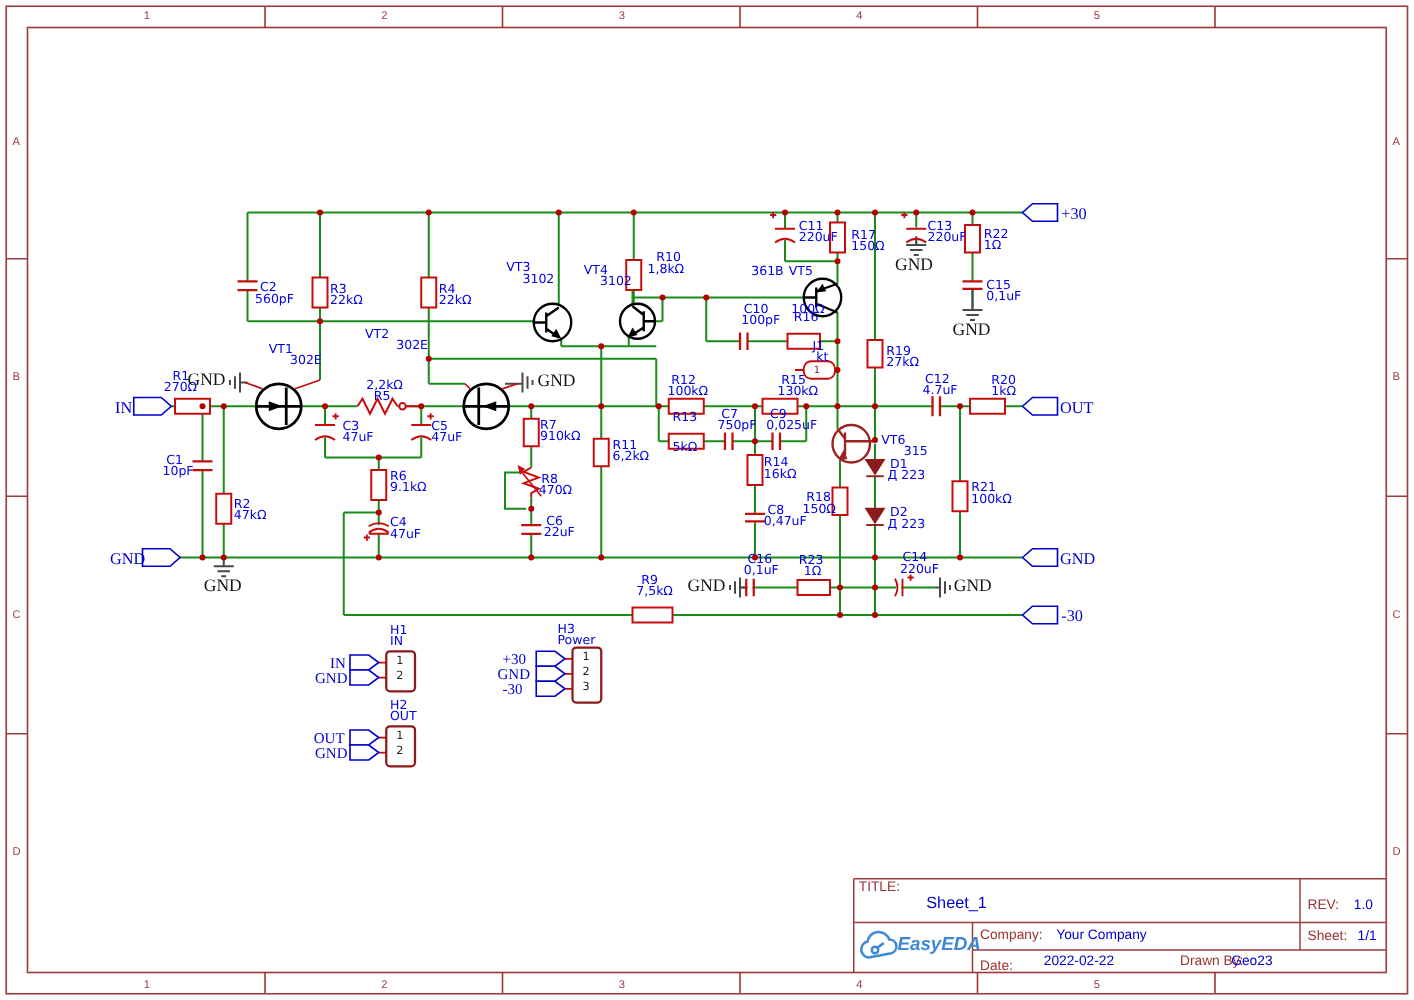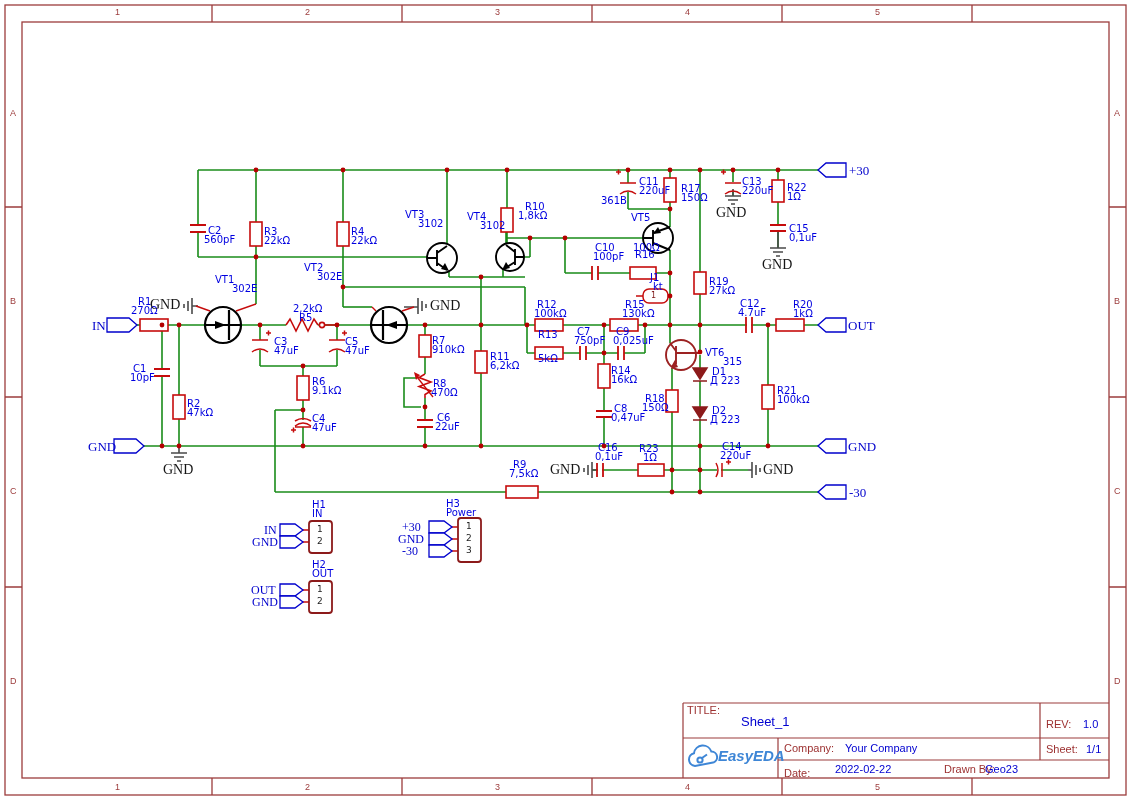--- a/index.html
+++ b/index.html
@@ -384,27 +384,27 @@
 <i class="lb" style="left:742px;top:177px">C13</i>
 <i class="lb" style="left:742px;top:186px">220uF</i>
 <i class="lb" style="left:722px;top:442px">C14</i>
 <i class="lb" style="left:720px;top:451px">220uF</i>
 <i class="lb" style="left:789px;top:224px">C15</i>
 <i class="lb" style="left:789px;top:233px">0,1uF</i>
 <i class="lb" style="left:598px;top:443px">C16</i>
 <i class="lb" style="left:595px;top:452px">0,1uF</i>
 <i class="lb" style="left:215px;top:275px">VT1</i>
 <i class="lb" style="left:232px;top:284px">302E</i>
-<i class="lb" style="left:304px;top:263px">VT2</i>
+<i class="lb" style="left:292px;top:263px">VT2</i>
 <i class="lb" style="left:317px;top:272px">302E</i>
 <i class="lb" style="left:405px;top:210px">VT3</i>
 <i class="lb" style="left:418px;top:219px">3102</i>
 <i class="lb" style="left:467px;top:212px">VT4</i>
 <i class="lb" style="left:480px;top:221px">3102</i>
-<i class="lb" style="left:601px;top:196px">361B</i>
+<i class="lb" style="left:601px;top:213px">361B</i>
 <i class="lb" style="left:631px;top:213px">VT5</i>
 <i class="lb" style="left:705px;top:348px">VT6</i>
 <i class="lb" style="left:723px;top:357px">315</i>
 <i class="lb" style="left:712px;top:367px">D1</i>
 <i class="lb" style="left:710px;top:376px">Д 223</i>
 <i class="lb" style="left:712px;top:406px">D2</i>
 <i class="lb" style="left:710px;top:415px">Д 223</i>
 <i class="lb" style="left:650px;top:273px">J1</i>
 <i class="lb" style="left:653px;top:282px">kt</i>
 <i class="j1p" style="left:651px;top:292px">1</i>

